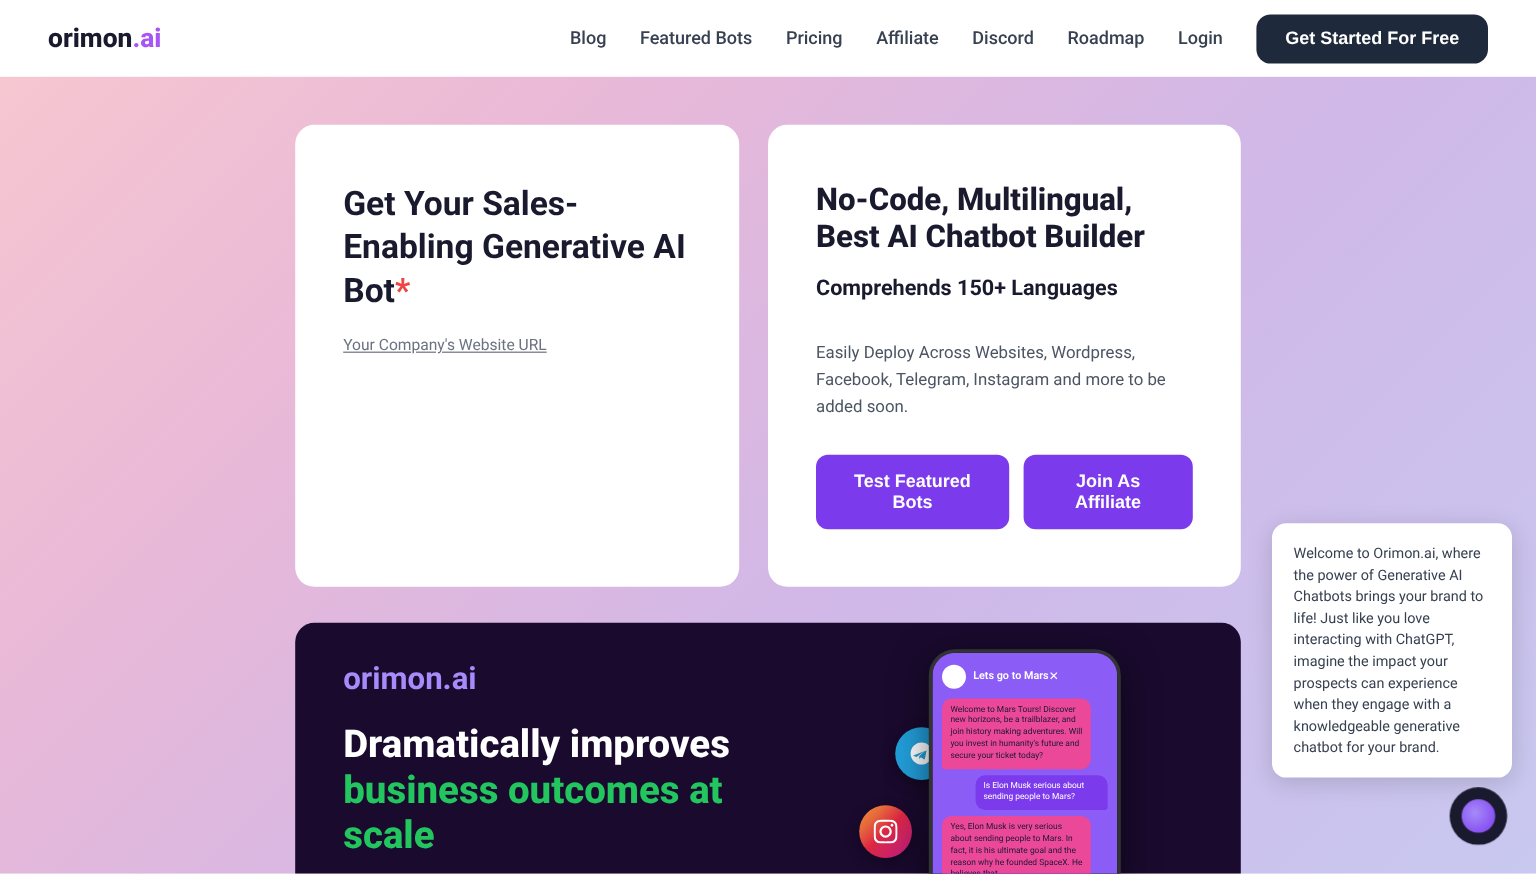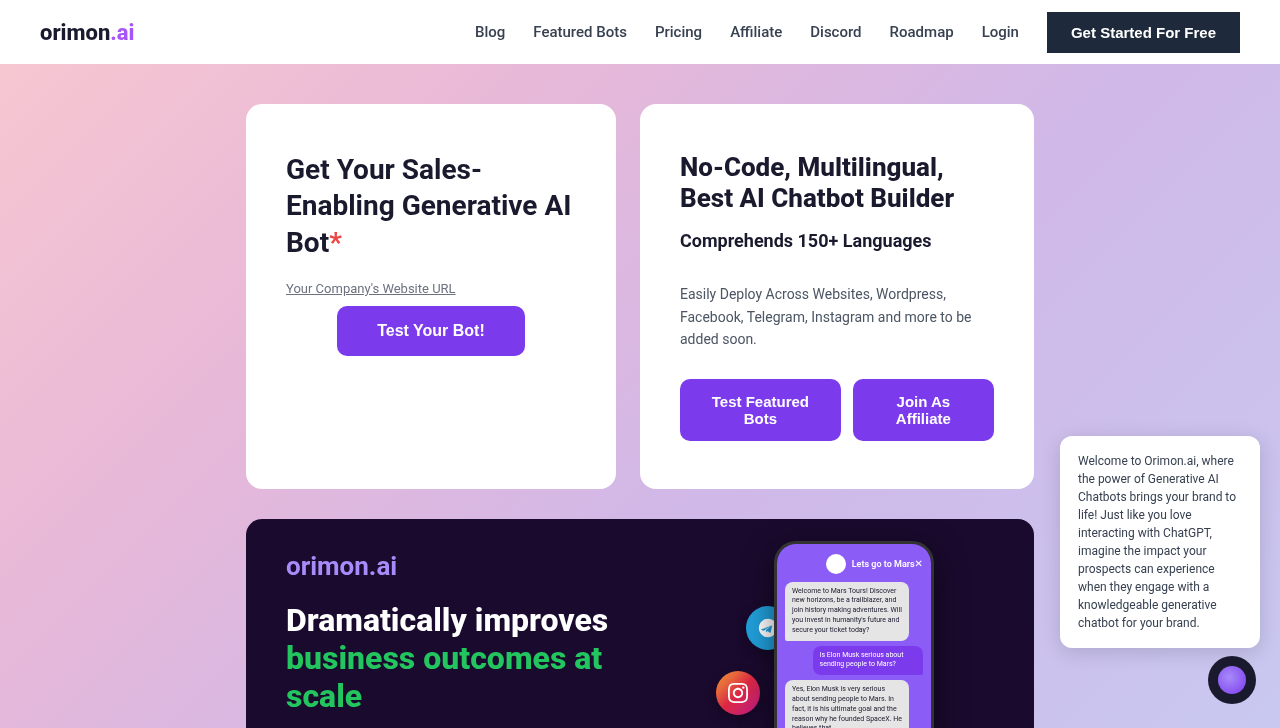--- a/index.html
+++ b/index.html
@@ -27,21 +27,21 @@
       text-decoration: none;
       color: #374151;
       font-size: 15px;
       font-weight: 500;
       cursor: pointer;
     }
     .nav-cta {
       background: #1e293b;
       color: white;
       padding: 12px 24px;
-      border-radius: 0;
+      border-radius: 12px;
       font-size: 15px;
       font-weight: 600;
       cursor: pointer;
       border: none;
     }
 
     
     .main {
       padding: 40px 246px 0 246px;
       display: flex;
@@ -210,40 +210,40 @@
       box-shadow: 0 8px 30px rgba(0,0,0,0.5);
     }
     .phone-screen {
       background: #8b5cf6;
       height: 100%;
       padding: 10px 8px;
     }
     .phone-header {
       display: flex;
       align-items: center;
-      justify-content: flex-end;
+      justify-content: flex-start;
       margin-bottom: 8px;
     }
     .phone-header-avatar {
       width: 20px;
       height: 20px;
       background: #fff;
       border-radius: 50%;
     }
     .phone-header-text {
       color: white;
       font-size: 9px;
       font-weight: 600;
     }
     .phone-header-close {
       color: white;
       font-size: 10px;
     }
     .chat-bubble {
-      background: #e5e5e5;
+      background: #ec4899;
       border-radius: 8px 8px 8px 2px;
       padding: 5px 7px;
       font-size: 7px;
       color: #1a1a2e;
       margin-bottom: 5px;
       max-width: 90%;
       line-height: 1.4;
     }
     .chat-bubble-user {
       background: #7c3aed;
@@ -348,21 +348,20 @@
   </div>
 </nav>
 
 <div class="main">
 
   <div class="card card-left">
     <h1 class="card-title">
       <span>Get Your Sales-Enabling Generative AI Bot</span><span class="asterisk">*</span>
     </h1>
     <p class="url-label">Your Company's Website URL</p>
-    <button class="btn-test-bot">Test Your Bot!</button>
   </div>
 
   <div class="card card-right">
     <h2 class="card-right-title">No-Code, Multilingual, Best AI Chatbot Builder</h2>
     <p class="card-subtitle">Comprehends 150+ Languages</p>
     <p class="card-desc">Easily Deploy Across Websites, Wordpress, Facebook, Telegram, Instagram and more to be added soon.</p>
     <div class="btn-group">
       <button class="btn-featured">Test Featured Bots</button>
       <button class="btn-affiliate">Join As Affiliate</button>
     </div>

